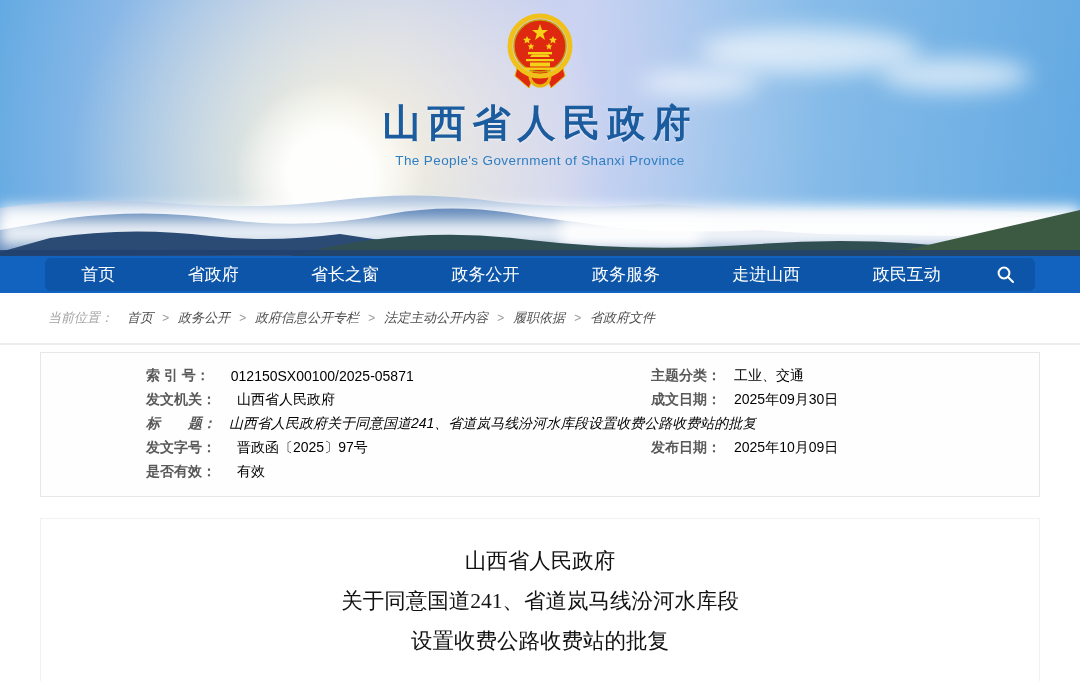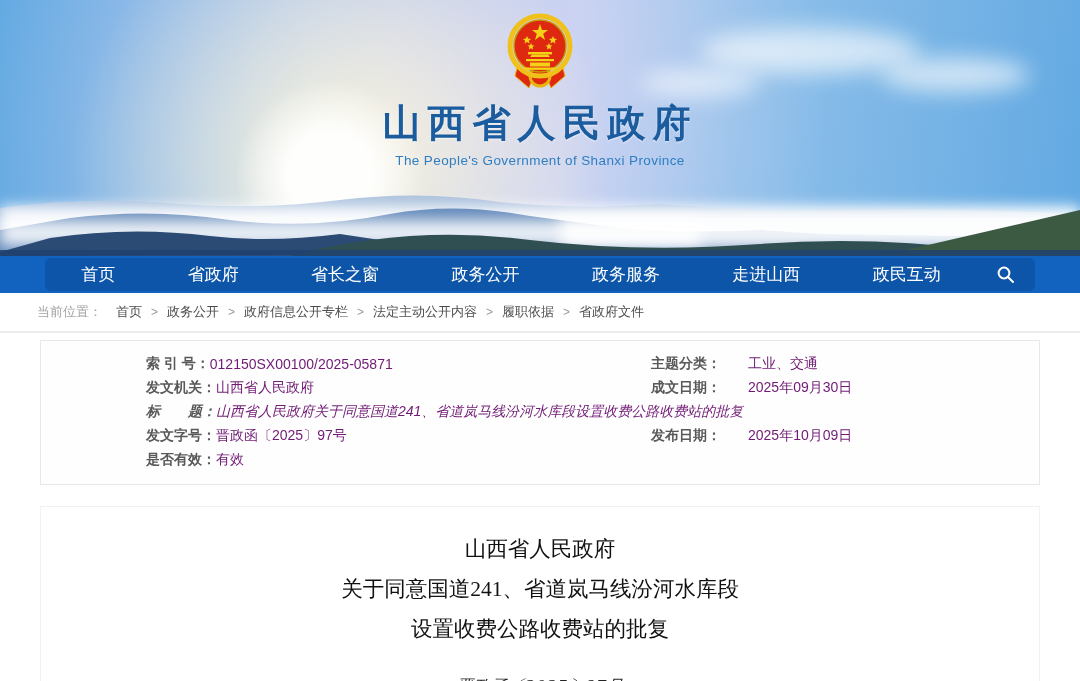--- a/index.html
+++ b/index.html
@@ -29,36 +29,36 @@
 
   
   .navbar { width:1080px; height:37px; background:#1262bf; }
   .nav-strip { margin:0 45px; height:33px; position:relative; top:2px; background:#0d55a8;
     border-radius:6px; display:flex; align-items:center; }
   .nav-item { flex:1 1 auto; text-align:center; color:#fff; font-size:17px;
     line-height:33px; cursor:pointer; text-decoration:none; }
   .nav-search { flex:0 0 58px; display:flex; align-items:center; justify-content:center; cursor:pointer; }
 
   
-  .breadcrumb-bar { width:1080px; height:40px; background:#fff; border-bottom:2px solid #ececec;
-    display:flex; align-items:center; padding-left:37px; font-size:13px; }
+  .breadcrumb-bar { width:1080px; height:52px; background:#fff; border-bottom:2px solid #ececec;
+    display:flex; align-items:center; padding-left:48px; font-size:13px;font-style:italic; }
   .crumb-label { color:#a3a3a3; margin-right:14px; }
   .crumb-link { color:#4d4d4d; text-decoration:none; cursor:pointer; }
   .crumb-sep { color:#9a9a9a; margin:0 9px; font-size:12px; }
 
   
   .meta-box { margin:7px 40px 0; border:1px solid #e7e7e7; background:#fefefe;
     padding:11px 0 12px; }
   .meta-row { display:flex; height:24px; align-items:center; font-size:14px; }
   .meta-cell { display:flex; align-items:center; }
-  .meta-cell.left { flex:0 0 570px; padding-left:105px; }
-  .meta-cell.right { flex:1 1 auto; padding-left:40px;gap:27px; }
+  .meta-cell.left { flex:0 0 570px; padding-left:105px;gap:8px; }
+  .meta-cell.right { flex:1 1 auto; padding-left:40px; }
   .meta-cell.full { flex:1 1 auto; padding-left:105px;font-style:italic; }
   .meta-label { font-weight:bold; color:#595959; white-space:pre; }
-  .meta-value { color:#701a75; white-space:nowrap; }
+  .meta-value { color:#000000; margin-left:13px; white-space:nowrap; }
 
   
   .doc-box { margin:21px 40px 0; border:1px solid #f1f1f1; border-bottom:none;
     min-height:200px; padding-top:22px; background:#fff; }
   .doc-title-line { text-align:center; font-family:"Liberation Serif","DejaVu Serif",serif;
     font-size:21.5px; color:#111; line-height:40px; font-weight:500; }
   .doc-number { text-align:center; margin-top:26px; font-family:"DejaVu Serif","Liberation Serif",serif;
     font-style:italic; font-size:17px; color:#222; }
 </style>
 </head>

